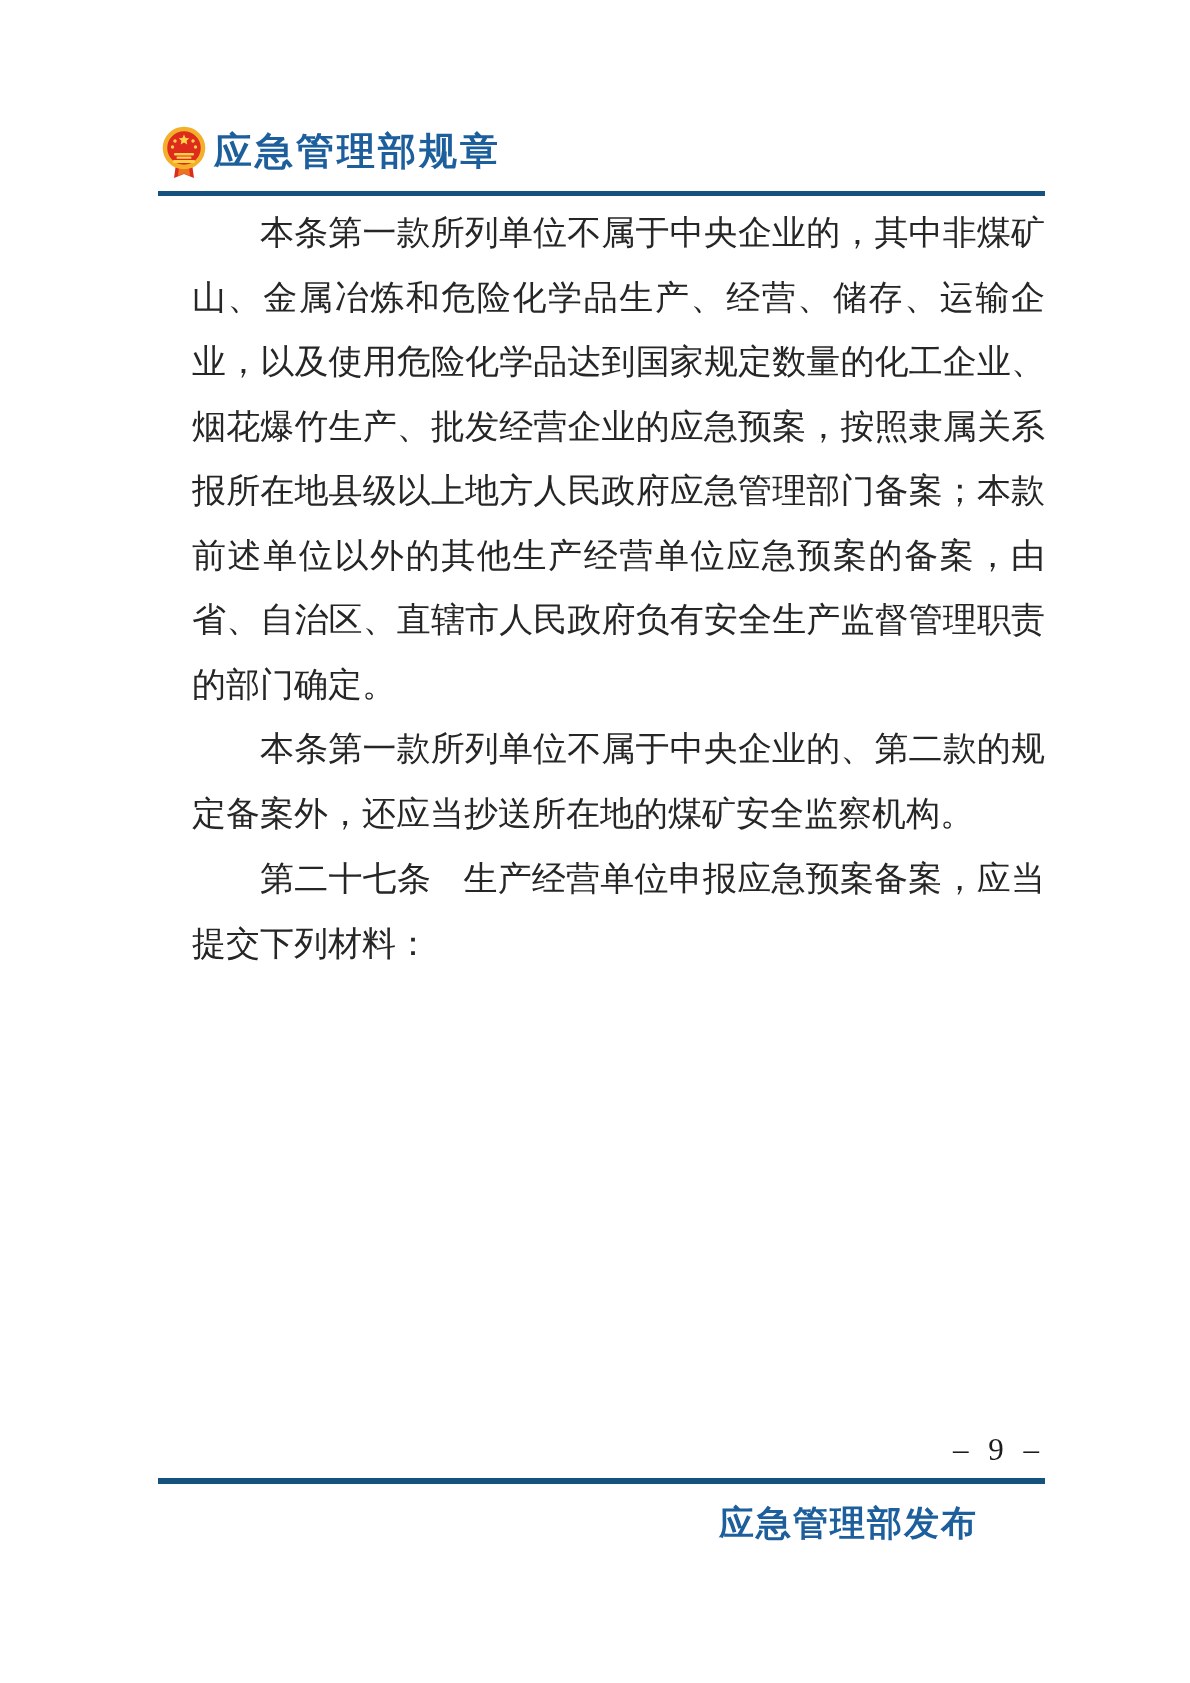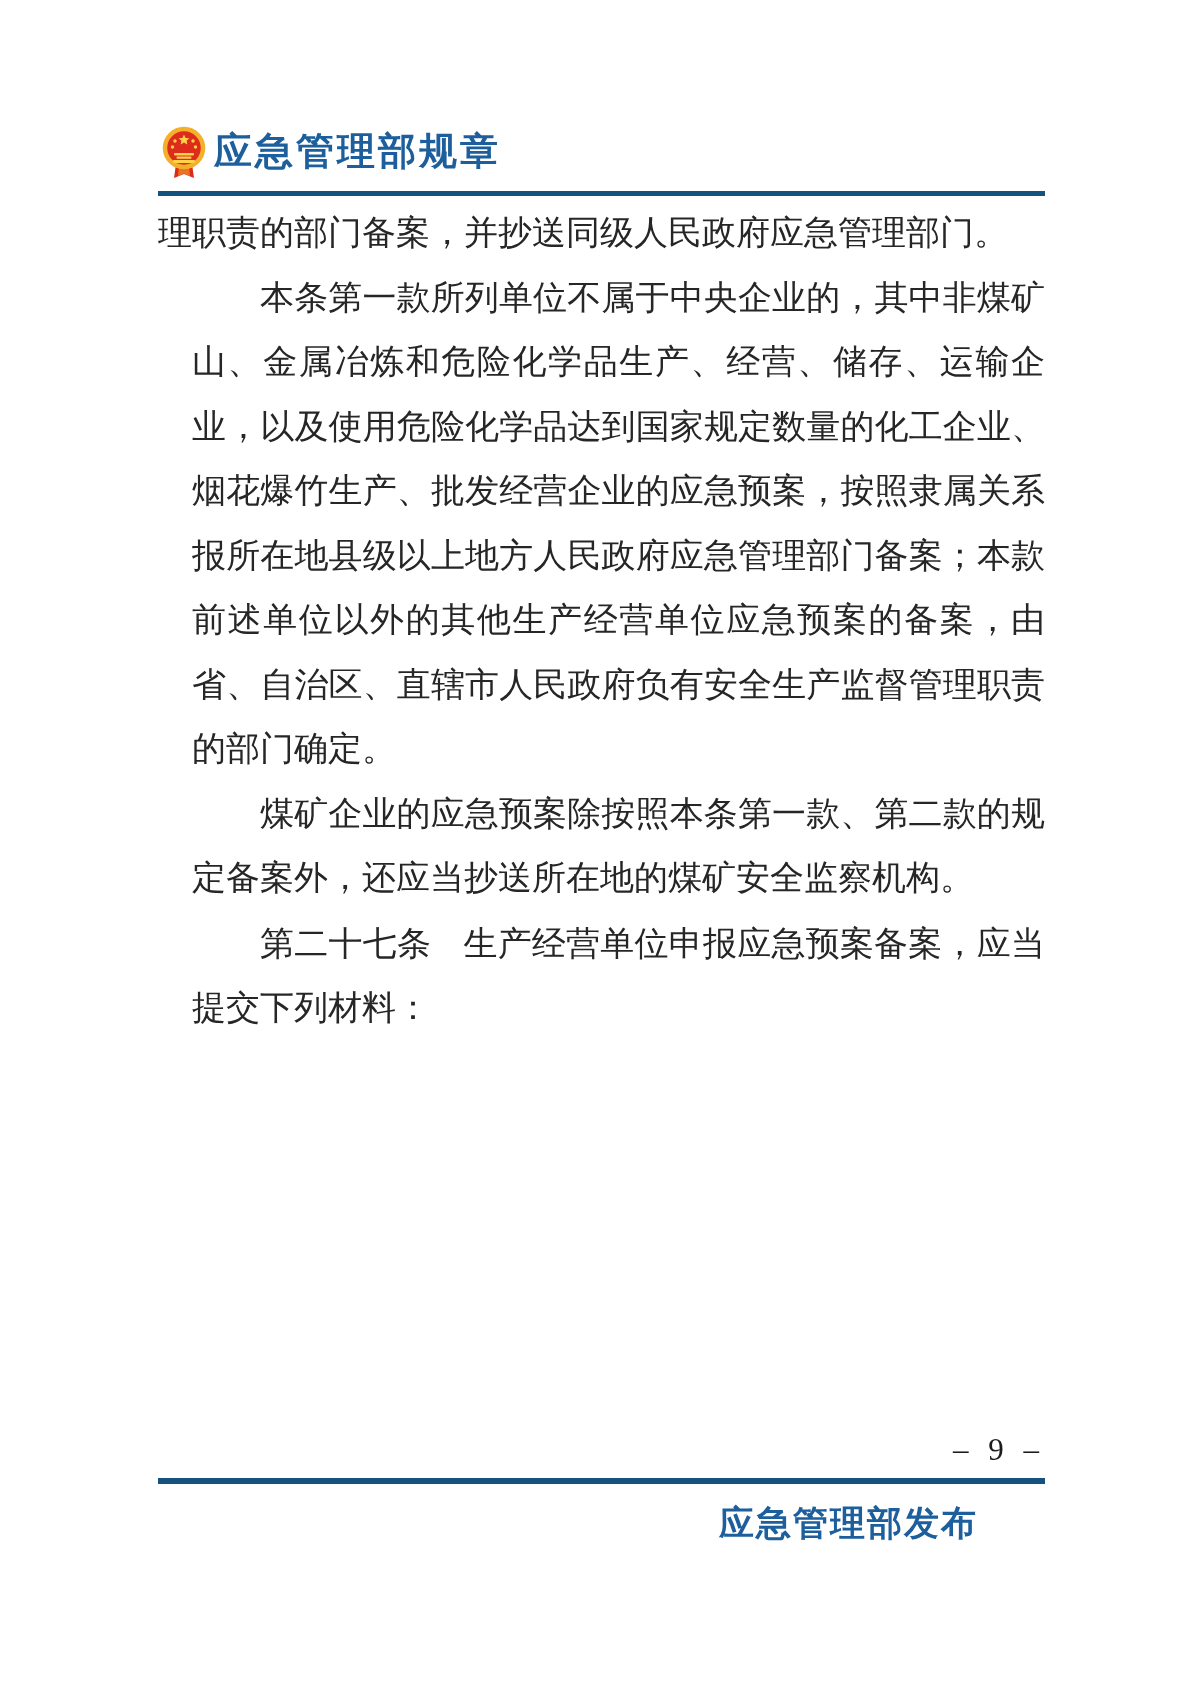--- a/index.html
+++ b/index.html
@@ -102,23 +102,22 @@
 
     <rect x="14" y="27" width="20" height="2.6" rx="1" fill="#ffd24a"></rect>
     <rect x="16.5" y="30.5" width="15" height="2.2" rx="1" fill="#ffd24a"></rect>
     <rect x="13" y="34" width="22" height="3" rx="1" fill="#ffd24a"></rect>
   </svg>
 
   <div class="hdr-title">应急管理部规章</div>
   <div class="hdr-rule"></div>
 
   <div class="doc-body">
-      <p class="para"><span class="seg">理职责的部门备案，并抄送同级人民政府应急管理部门。</span></p>
       <p class="para indent"><span class="seg">本条第一款所列单位不属于中央企业的，其中非煤矿山、金属冶炼和危险化学品生产、经营、储存、运输企业，以及使用危险化学品达到国家规定数量的化工企业、烟花爆竹生产、批发经营企业的应急预案，按照隶属关系报所在地县级以上地方人民政府应急管理部门备案；本款前述单位以外的其他生产经营单位应急预案的备案，由省、自治区、直辖市人民政府负有安全生产监督管理职责的部门确定。</span></p>
-      <p class="para indent"><span class="seg">煤矿企业的应急预案除按照本条第一款、第二款的规定备案外，还应当抄送所在地的煤矿安全监察机构。</span></p>
+      <p class="para indent"><span class="seg">本条第一款所列单位不属于中央企业的、第二款的规定备案外，还应当抄送所在地的煤矿安全监察机构。</span></p>
       <p class="para indent"><span class="seg seg-bold">第二十七条</span><span class="seg">生产经营单位申报应急预案备案，应当提交下列材料：</span></p>
     </div>
 
   <div class="page-number">– 9 –</div>
   <div class="ftr-rule"></div>
   <div class="ftr-publisher">应急管理部发布</div>
 
 </div>
 
 </body></html>

